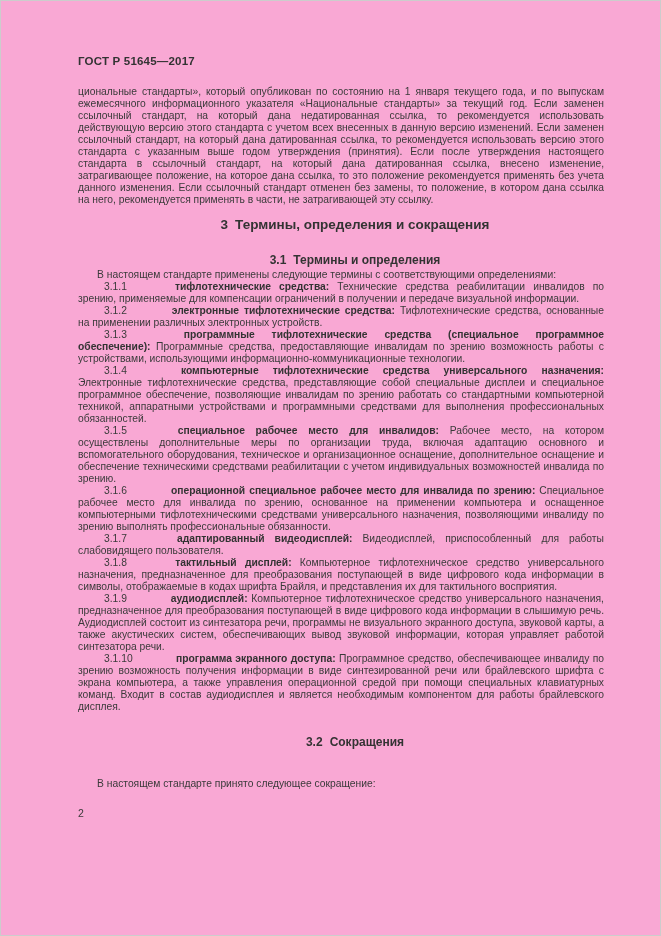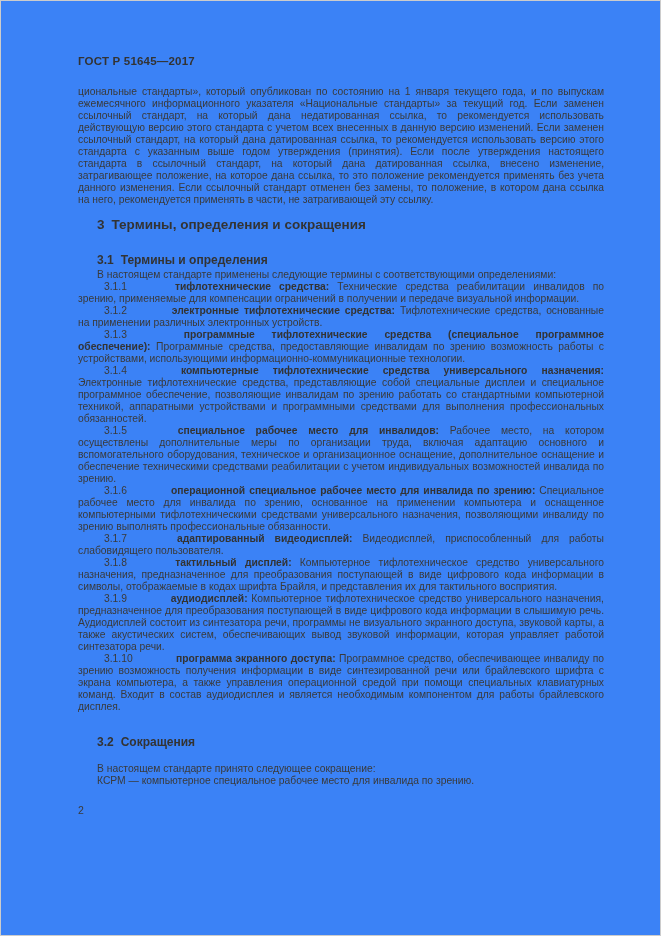--- a/index.html
+++ b/index.html
@@ -4,21 +4,21 @@
 <style>
   html, body {
     margin: 0;
     padding: 0;
     background: #ffffff;
   }
   .page {
     width: 661px;
     height: 936px;
     box-sizing: border-box;
-    background: #3b82f6;
+    background: #f9a8d4;
     border: 1px solid #cccccc;
     padding: 54px 56px 0 77px;
     overflow: hidden;
     font-family: "Liberation Sans", sans-serif;
     color: #3a3a3a;
     position: relative;
   }
   .doc-header {
     font-weight: bold;
     font-size: 11.5px;
@@ -31,38 +31,38 @@
     font-size: 10.3px;
     line-height: 12px;
     text-align: justify;
     hyphens: auto;
     -webkit-hyphens: auto;
   }
   .intro {
     margin-bottom: 11px;
   }
   .sec-heading {
-    margin: 13px 0 0 19px;
+    margin: 13px 0 0 28px;
     font-weight: bold;
     color: #333333;
-    text-align: left;
+    text-align: center;
   }
   .sec-heading.lvl1 { font-size: 13.5px; }
   .sec-heading.lvl2 { font-size: 12px; margin-top: 23px; }
   .sec-heading .sec-num { margin-right: 7px; }
   .terms-intro {
     margin-top: 3px;
     text-indent: 19px;
   }
   .term-para {
     text-indent: 26px;
   }
   .term-name { color: #333333; margin-left: 40px; }
   .abbr-intro {
-    margin-top: 15px;
+    margin-top: 30px;
     text-indent: 19px;
   }
   .abbr-entry {
     text-indent: 19px;
   }
   .page-num {
     margin-top: 17px;
     text-align: left;
     font-size: 10.5px;
   }
@@ -100,17 +100,16 @@
   <p class="term-para"><span>3.1.8</span> <b class="term-name">тактильный дисплей:</b> <span>Компьютерное тифлотехническое средство универсального назначения, предназначенное для преобразования поступающей в виде цифрового кода информации в символы, отображаемые в кодах шрифта Брайля, и представления их для тактильного восприятия.</span></p>
 
   <p class="term-para"><span>3.1.9</span> <b class="term-name">аудиодисплей:</b> <span>Компьютерное тифлотехническое средство универсального назначения, предназначенное для преобразования поступающей в виде цифрового кода информации в слышимую речь. Аудиодисплей состоит из синтезатора речи, программы не визуального экранного доступа, звуковой карты, а также акустических систем, обеспечивающих вывод звуковой информации, которая управляет работой синтезатора речи.</span></p>
 
   <p class="term-para"><span>3.1.10</span> <b class="term-name">программа экранного доступа:</b> <span>Программное средство, обеспечивающее инвалиду по зрению возможность получения информации в виде синтезированной речи или брайлевского шрифта с экрана компьютера, а также управления операционной средой при помощи специальных клавиатурных команд. Входит в состав аудиодисплея и является необходимым компонентом для работы брайлевского дисплея.</span></p>
 </div>
 
   <p class="sec-heading lvl2"><span class="sec-num">3.2</span><span>Сокращения</span></p>
 
   <p class="abbr-intro">В настоящем стандарте принято следующее сокращение:</p>
-  <p class="abbr-entry">КСРМ — компьютерное специальное рабочее место для инвалида по зрению.</p>
 
   <p class="page-num">2</p>
 
 </div>
 
 </body></html>

